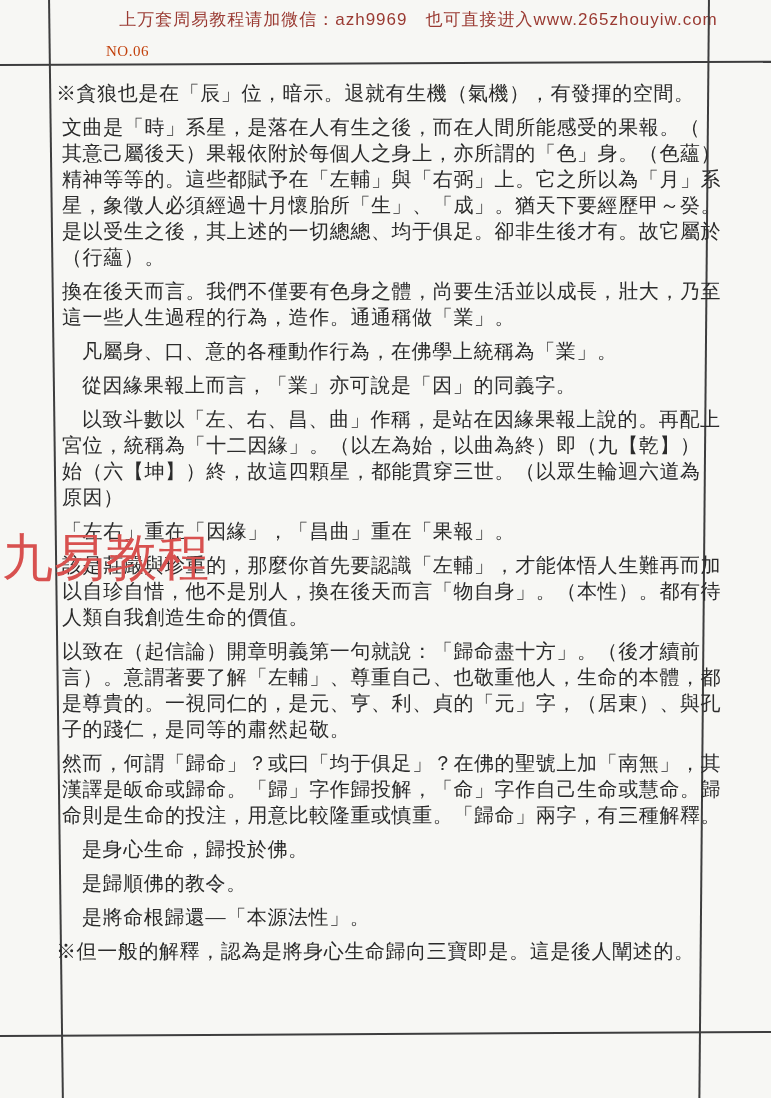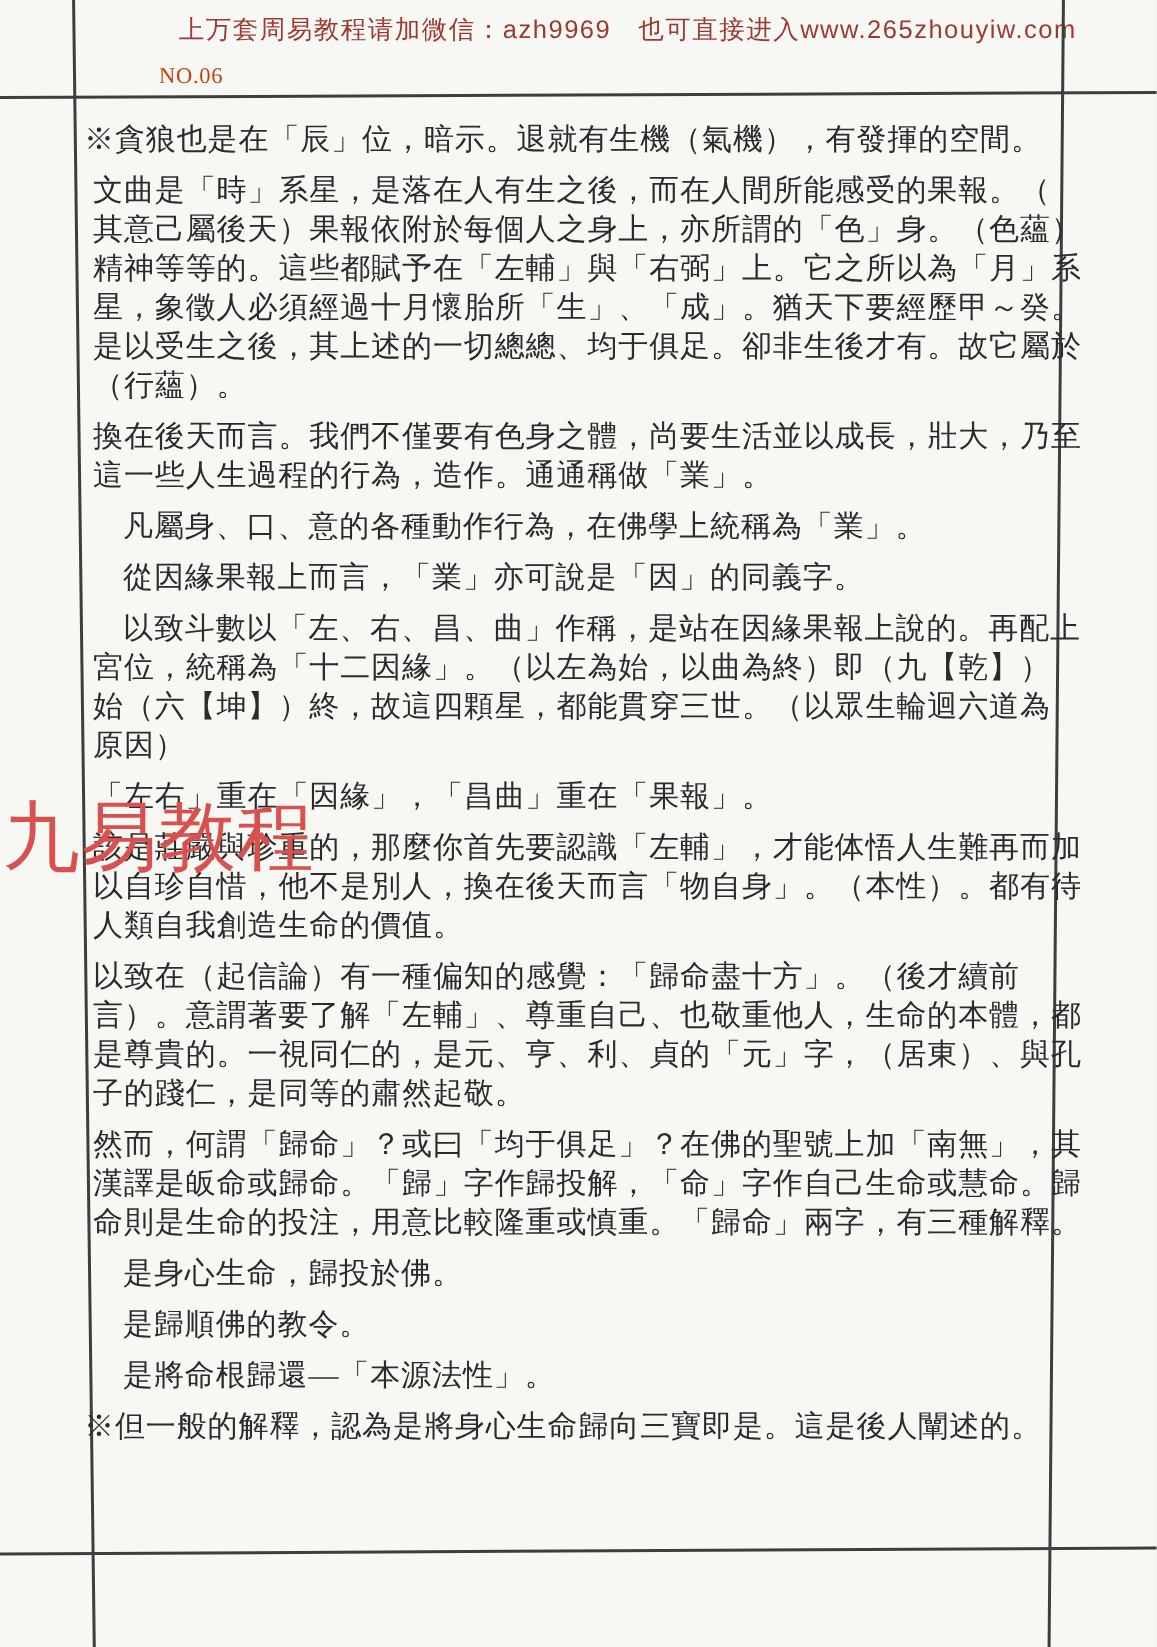--- a/index.html
+++ b/index.html
@@ -111,21 +111,21 @@
       </div>
       <div class="para">
         <div class="line">「左右」重在「因緣」，「昌曲」重在「果報」。</div>
       </div>
       <div class="para">
         <div class="line">該是莊嚴與珍重的，那麼你首先要認識「左輔」，才能体悟人生難再而加</div>
         <div class="line">以自珍自惜，他不是別人，換在後天而言「物自身」。（本性）。都有待</div>
         <div class="line">人類自我創造生命的價值。</div>
       </div>
       <div class="para">
-        <div class="line">以致在（起信論）有一種偏知的感覺：「歸命盡十方」。（後才續前</div>
+        <div class="line">以致在（起信論）開章明義第一句就說：「歸命盡十方」。（後才續前</div>
         <div class="line">言）。意謂著要了解「左輔」、尊重自己、也敬重他人，生命的本體，都</div>
         <div class="line">是尊貴的。一視同仁的，是元、亨、利、貞的「元」字，（居東）、與孔</div>
         <div class="line">子的踐仁，是同等的肅然起敬。</div>
       </div>
       <div class="para">
         <div class="line">然而，何謂「歸命」？或曰「均于俱足」？在佛的聖號上加「南無」，其</div>
         <div class="line">漢譯是皈命或歸命。「歸」字作歸投解，「命」字作自己生命或慧命。歸</div>
         <div class="line">命則是生命的投注，用意比較隆重或慎重。「歸命」兩字，有三種解釋。</div>
       </div>
       <div class="para">

